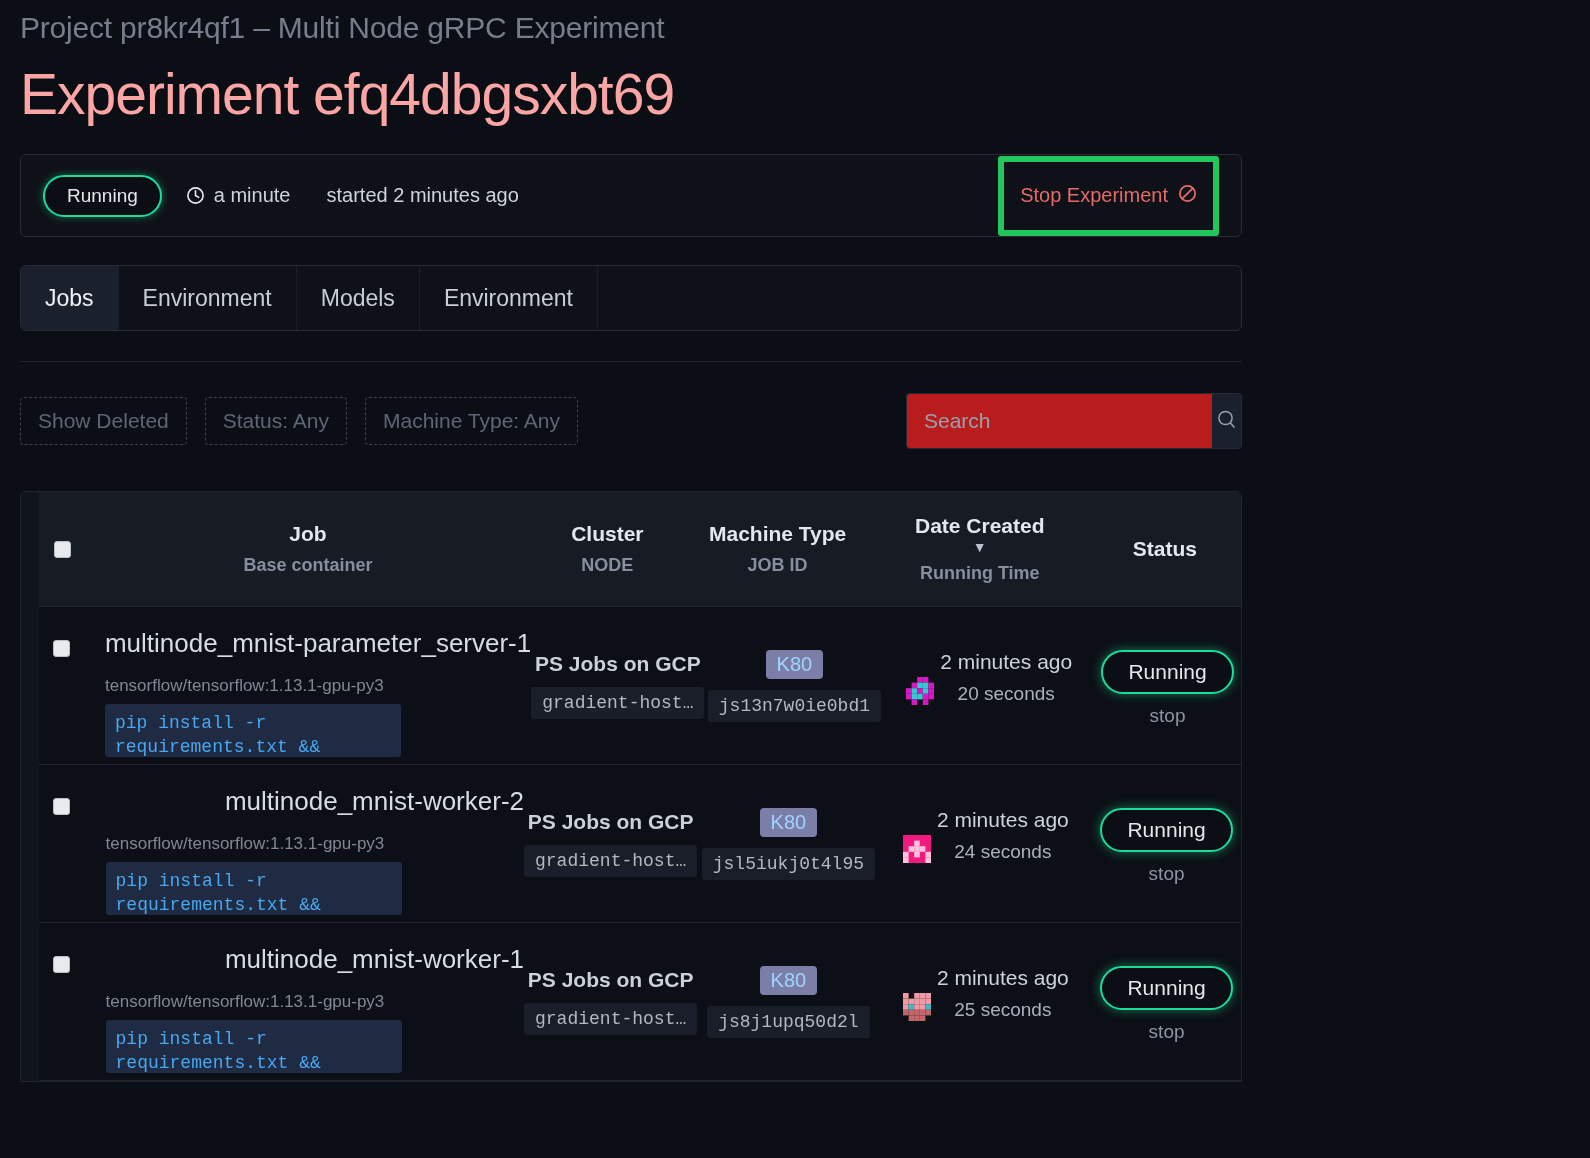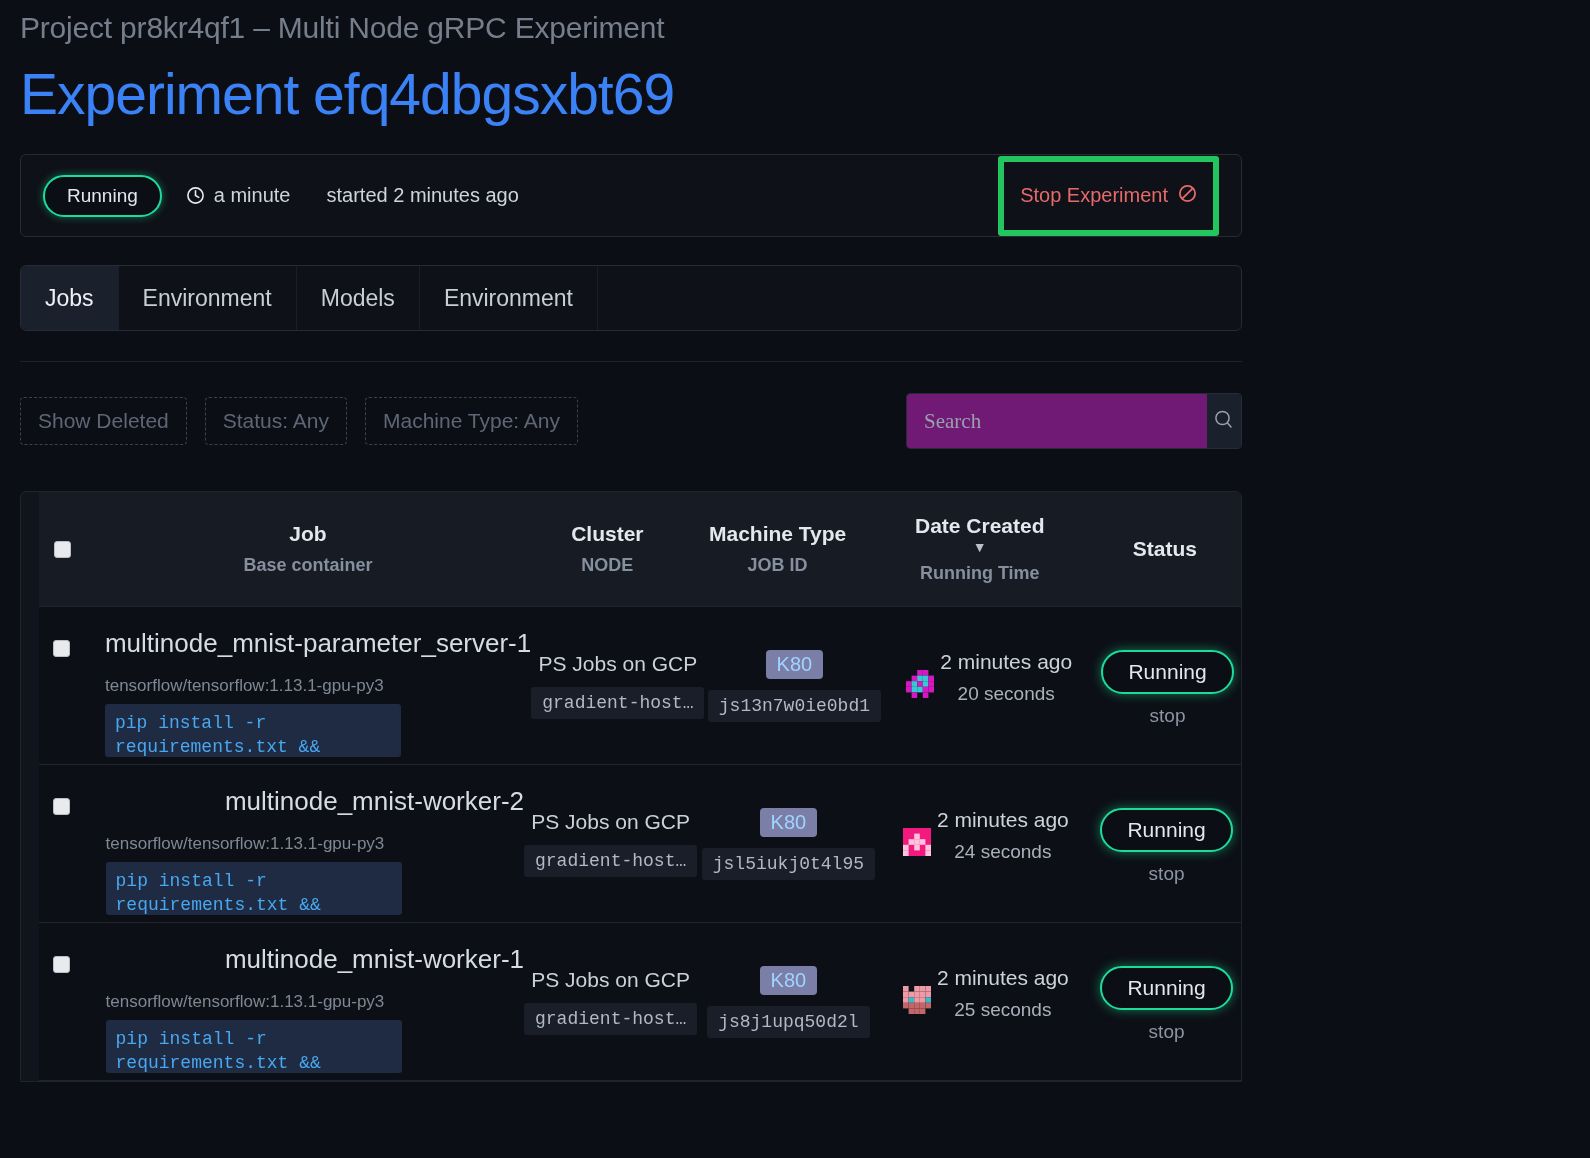--- a/index.html
+++ b/index.html
@@ -21,21 +21,21 @@
   
   .breadcrumb {
     color: #767e8c;
     font-size: 30px;
     font-weight: 300;
     letter-spacing: -0.2px;
     padding-top: 11px;
     white-space: nowrap;
   }
   .page-title {
-    color: #3b82f6;
+    color: #fca5a5;
     font-size: 57px;
     font-weight: 300;
     letter-spacing: -1px;
     margin-top: 16px;
     white-space: nowrap;
   }
 
   
   .status-bar {
     margin-top: 27px;
@@ -159,28 +159,28 @@
     display: flex;
     height: 56px;
     width: 336px;
     border: 1px solid #272b35;
     border-radius: 4px;
     overflow: hidden;
     background: #0e1117;
   }
   .search-input {
     flex: 1;
-    background: #701a75;
+    background: #b91c1c;
     border: none;
     outline: none;
     color: #cfd4dc;
     font-size: 21px;
     font-weight: 300;
     padding: 0 17px;
-    font-family: Liberation Serif, serif;
+    font-family: Liberation Sans, sans-serif;
   }
   .search-input::placeholder { color: #9aa1ad; }
   .search-btn {
     width: 57px;
     background: #1b212c;
     border: none;
     display: flex;
     align-items: center;
     justify-content: center;
     cursor: pointer;
@@ -276,21 +276,21 @@
     white-space: pre-wrap;
     word-break: break-word;
     max-height: 53px;
     overflow: hidden;
   }
   .job-cell { padding-left: 21px; }
 
   .cluster-name {
     color: #cbd0d9;
     font-size: 21px;
-    font-weight: 400;
+    font-weight: 700;
     text-align: center;
     margin-top: 24px;
   }
   .mono-tag {
     margin: 11px auto 0 auto;
     background: #191e28;
     color: #b2b9c5;
     font-family: "Liberation Mono", monospace;
     font-size: 18px;
     padding: 6px 11px;
@@ -305,21 +305,21 @@
     color: #9fd4ff;
     font-size: 20px;
     padding: 3px 11px;
     border-radius: 4px;
     display: block;
     width: fit-content;
   }
 
   .date-cell {
     display: flex;
-    align-items: center;
+    align-items: flex-end;
     justify-content: center;
     padding-top: 22px;
     gap: 6px;
   }
   .identicon {
     width: 28px; height: 28px;
     margin-top: 13px;
     flex-shrink: 0;
     display: block;
     image-rendering: pixelated;

